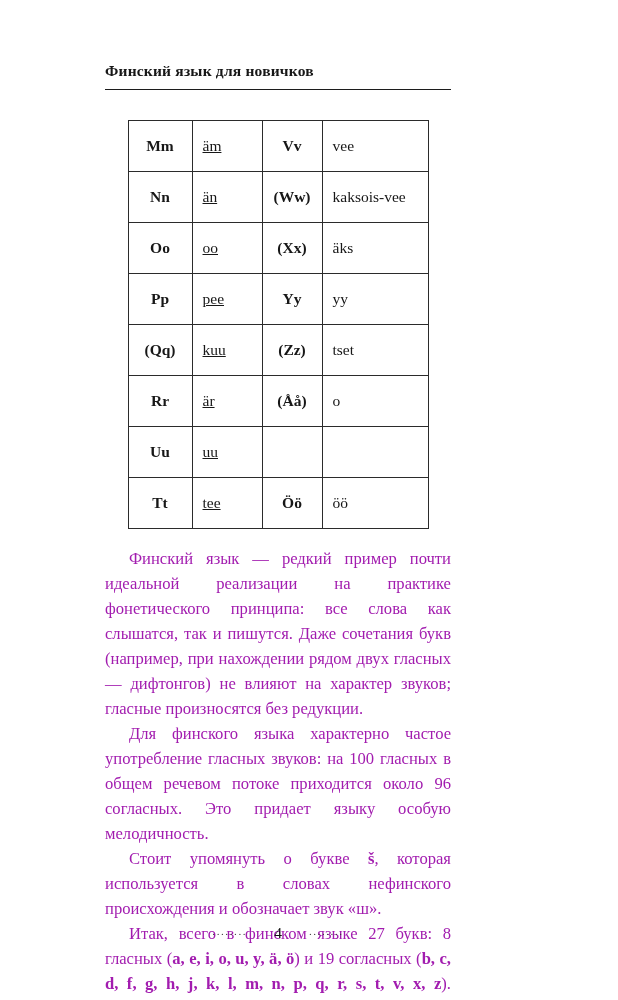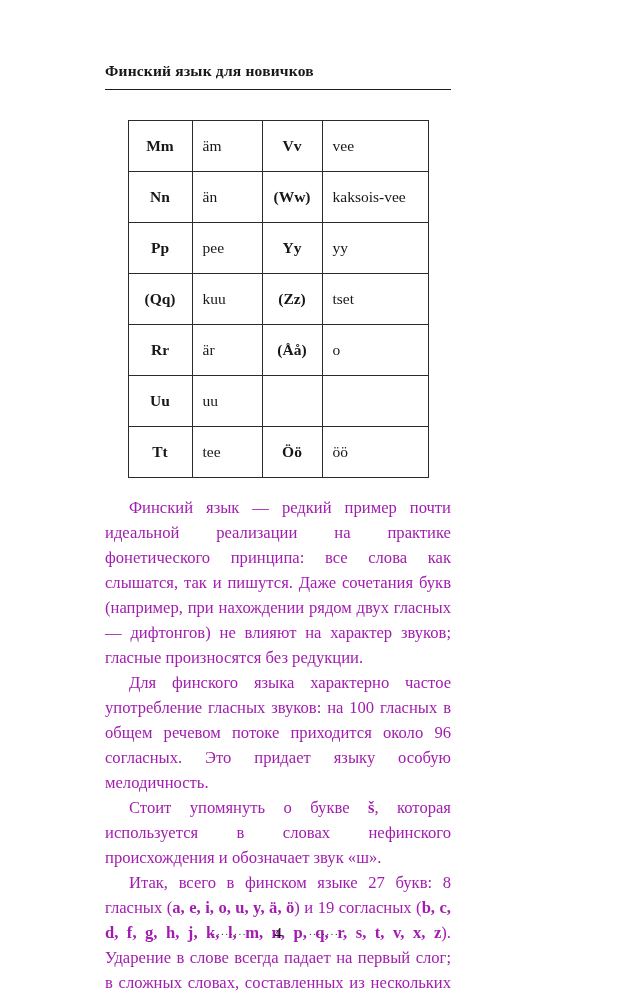--- a/index.html
+++ b/index.html
@@ -41,21 +41,21 @@
     font-size: 15.5px;
     padding: 16px 10px;
     vertical-align: middle;
     box-sizing: border-box;
   }
   td.cell-letter {
     font-weight: bold;
     text-align: center;
   }
   td.c1 { width: 64px; }
-  td.c2 { width: 70px; }
+  td.c2 { width: 70px; text-decoration: underline; }
   td.c3 { width: 60px; }
   td.c4 { width: 106px; margin-left: 47px; }
   .body-text {
     margin-top: 17px;
     font-size: 16.6px;
     line-height: 25px;
     text-align: justify;
     color: #a21caf;
   }
   .para {
@@ -102,20 +102,26 @@
           <td class="c3 cell-letter">Vv</td>
           <td class="c4">vee</td>
         </tr>
         <tr>
           <td class="c1 cell-letter">Nn</td>
           <td class="c2">än</td>
           <td class="c3 cell-letter">(Ww)</td>
           <td class="c4">kaksois-vee</td>
         </tr>
         <tr>
+          <td class="c1 cell-letter">Oo</td>
+          <td class="c2">oo</td>
+          <td class="c3 cell-letter">(Xx)</td>
+          <td class="c4">äks</td>
+        </tr>
+        <tr>
           <td class="c1 cell-letter">Pp</td>
           <td class="c2">pee</td>
           <td class="c3 cell-letter">Yy</td>
           <td class="c4">yy</td>
         </tr>
         <tr>
           <td class="c1 cell-letter">(Qq)</td>
           <td class="c2">kuu</td>
           <td class="c3 cell-letter">(Zz)</td>
           <td class="c4">tset</td>

